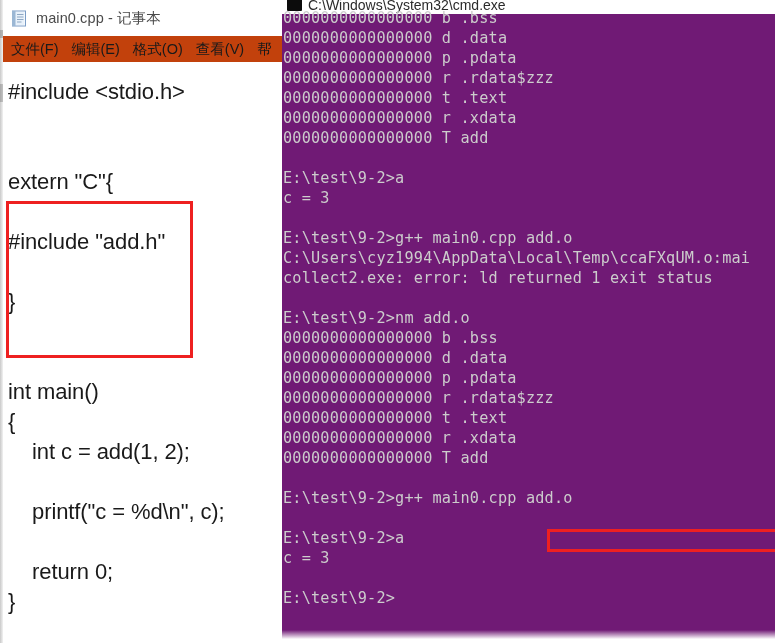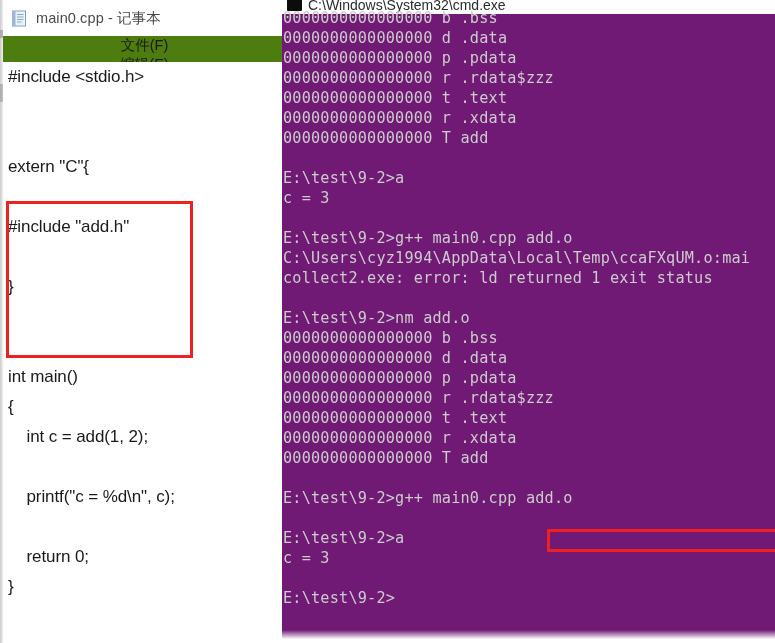--- a/index.html
+++ b/index.html
@@ -76,49 +76,48 @@
     color: #4a4a4a;
     white-space: nowrap;
     letter-spacing: .1px;
   }
   #notepad-menubar {
     position: absolute;
     left: 3px;
     top: 36px;
     right: 0;
     height: 26px;
-    background: #4d7c0f;
+    background: #c2410c;
     display: flex;
     align-items: center;
     padding-left: 8px;
     box-sizing: border-box;
     overflow: hidden;
-    flex-direction: column;
   }
   .np-menu-item {
     font-size: 14.5px;
     color: #1a1a1a;
     margin-right: 13px;
     white-space: nowrap;
   }
   #notepad-body {
     position: absolute;
     left: 3px;
     top: 62px;
     right: 0;
     bottom: 0;
     background: #ffffff;
     overflow: hidden;
   }
   #code-text {
     position: absolute;
     left: 5px;
-    top: 0;
+    top: 15px;
     font-family: "Liberation Sans", sans-serif;
-    font-size: 17px;
+    font-size: 22px;
     line-height: 30px;
     color: #1a1a1a;
     white-space: pre;
     letter-spacing: -0.1px;
   }
   #np-redbox {
     position: absolute;
     left: 3px;
     top: 139px;
     width: 187px;

